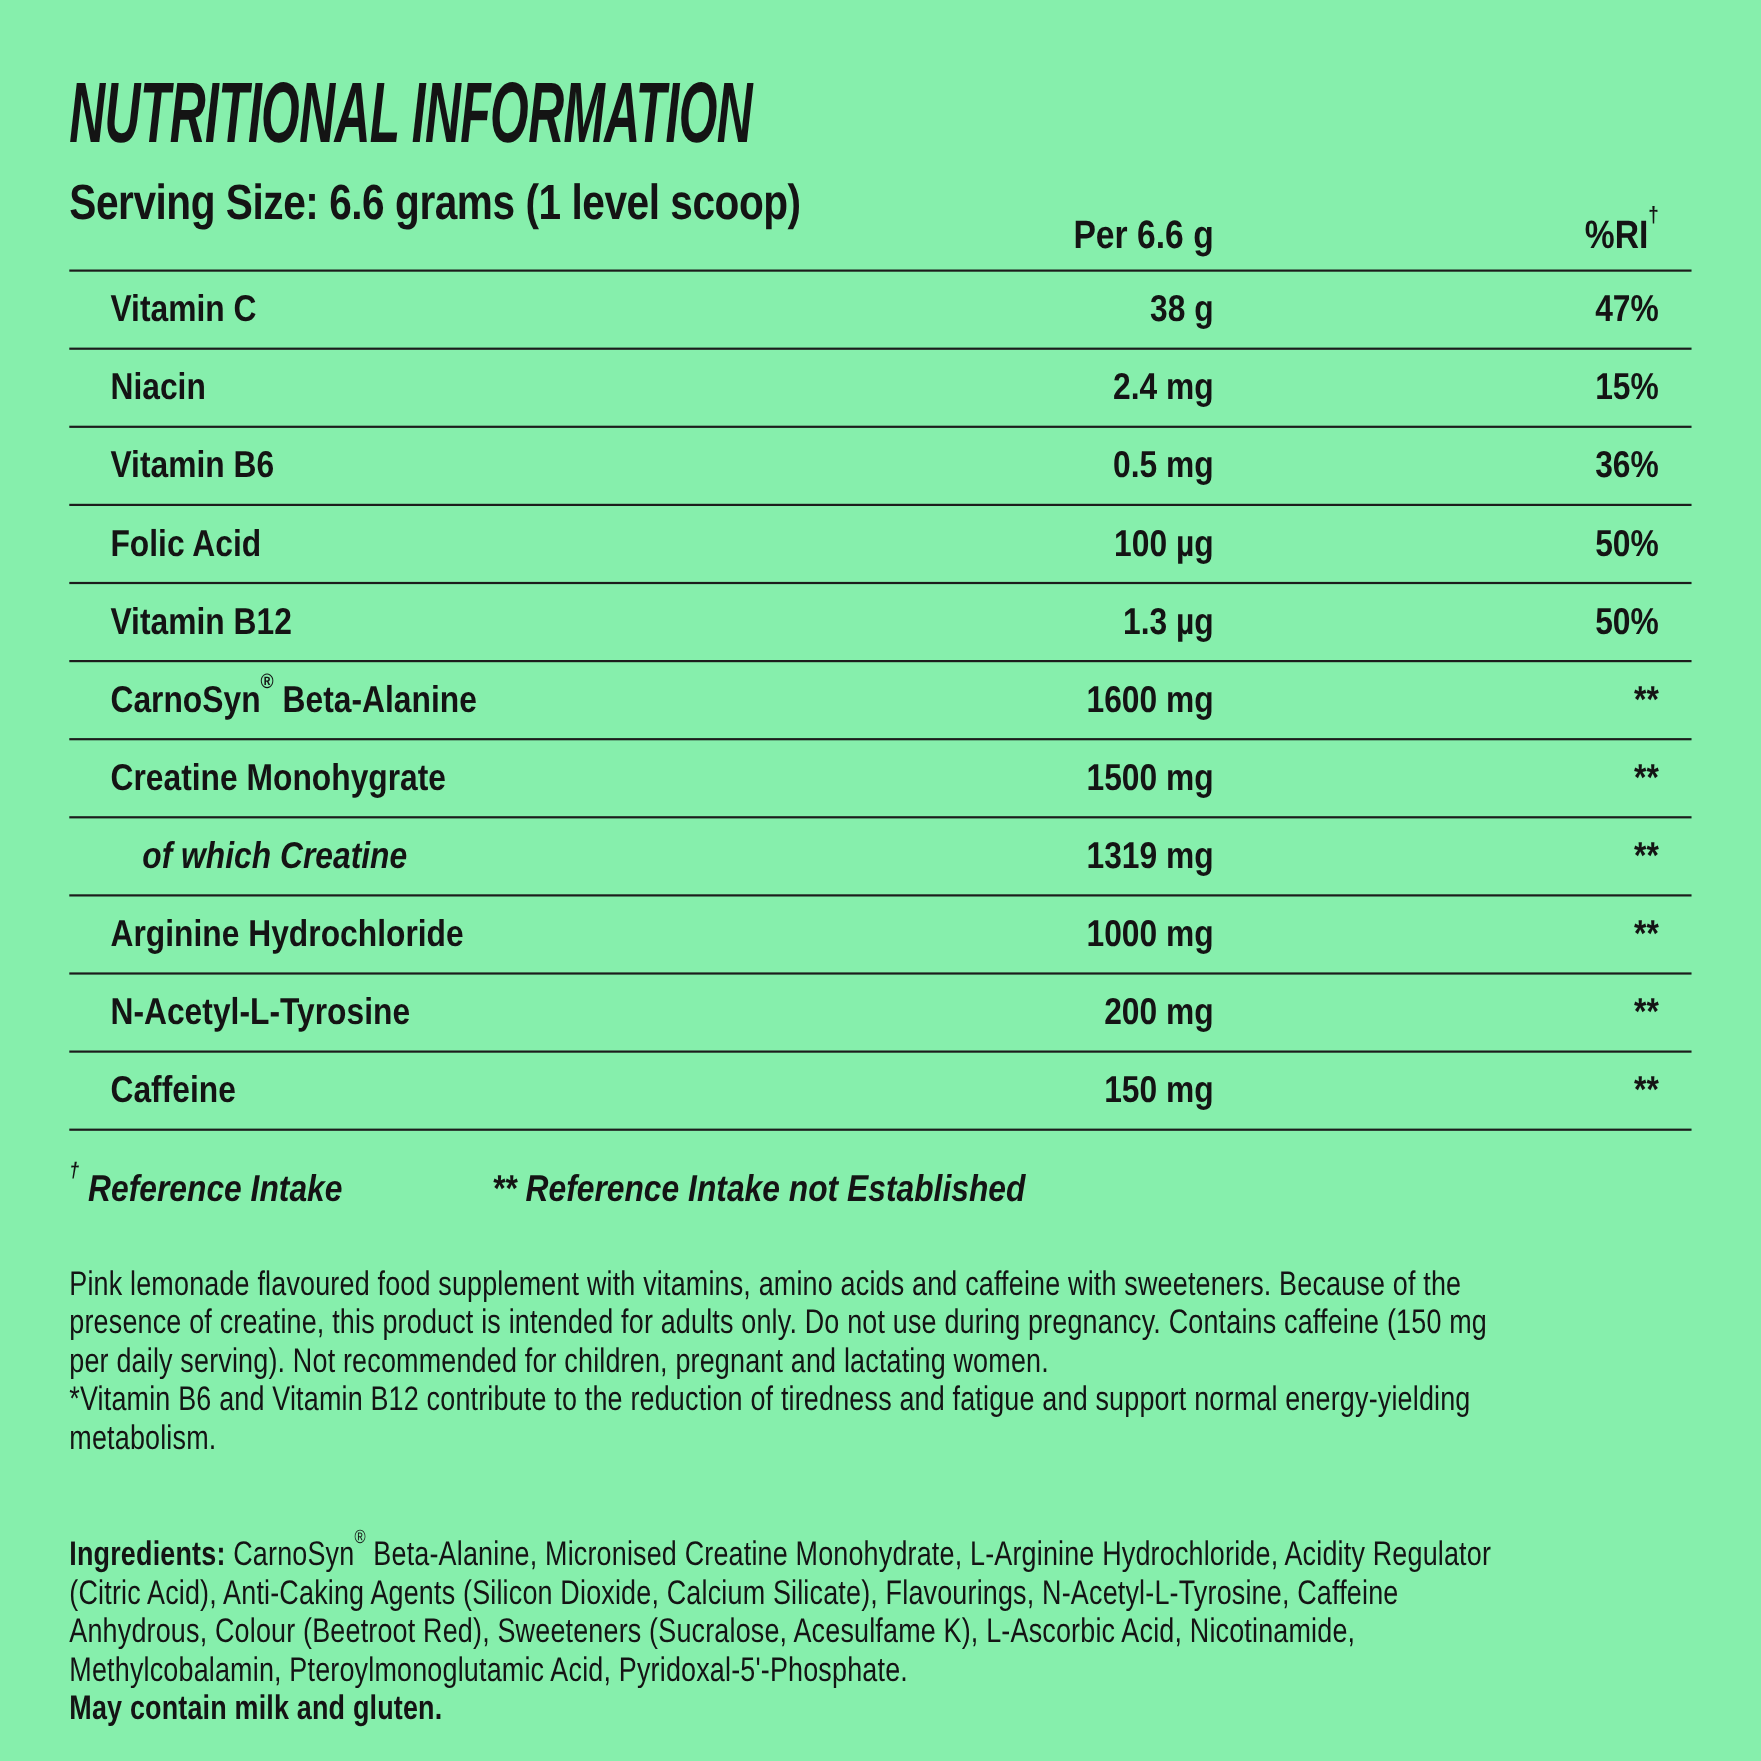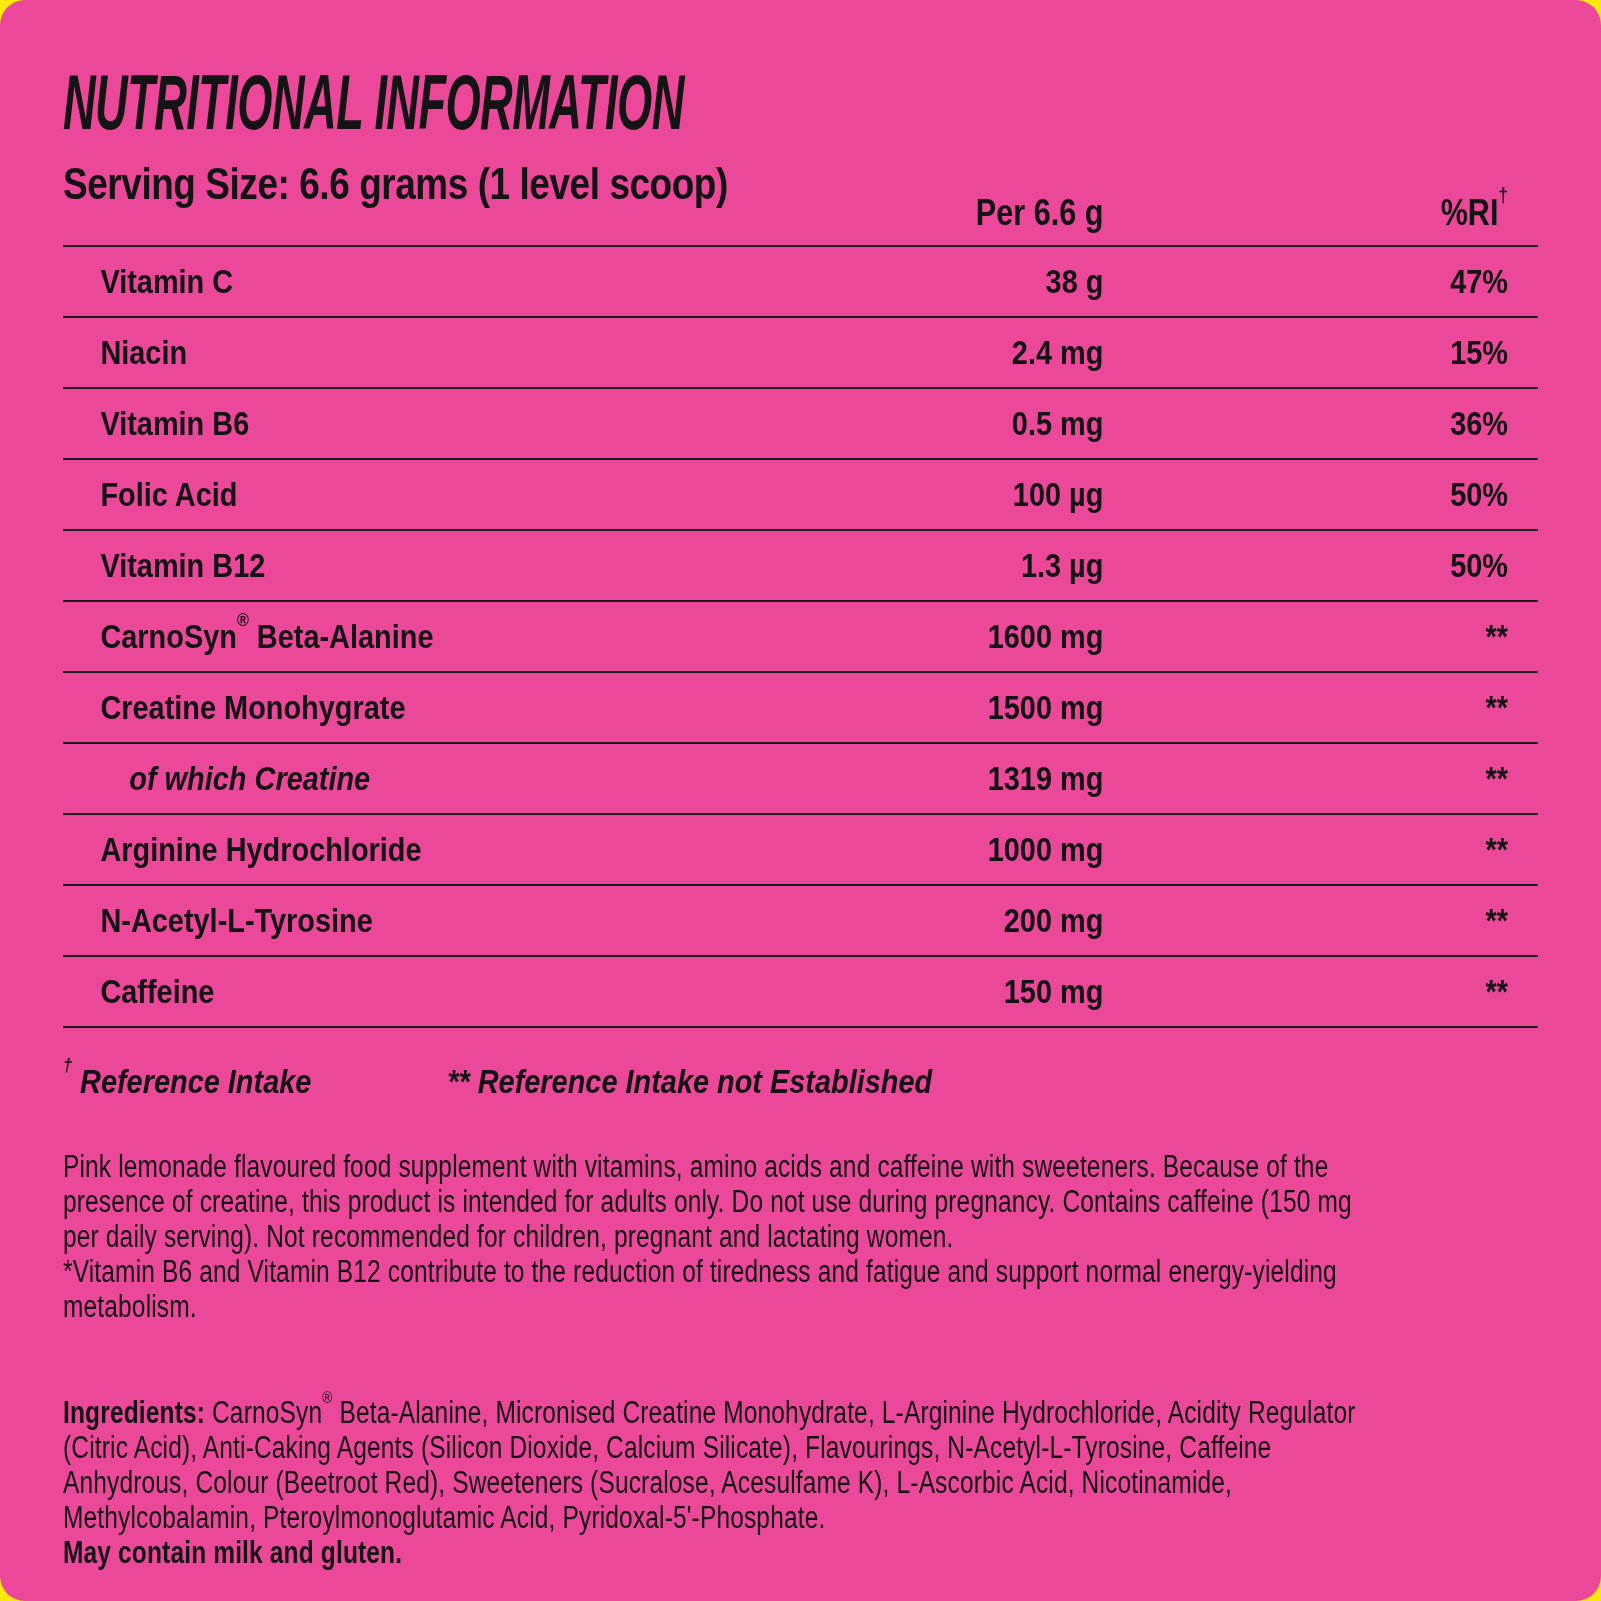--- a/index.html
+++ b/index.html
@@ -4,21 +4,21 @@
 <style>
   html,body{margin:0;padding:0;}
   body{
     width:1601px;height:1601px;
     background:#FAE80E;
     font-family:"Liberation Sans", sans-serif;
     color:#141414;
     position:relative;
     overflow:hidden;
   }
-  .sheet{position:absolute;inset:0;background:#ec4899;border-radius:25px;}
+  .sheet{position:absolute;inset:0;background:#86efac;}
   sup{font-size:56%;position:relative;top:-0.52em;line-height:0;}
 
   .title{
     position:absolute;left:63px;top:62px;
     font-size:78px;font-weight:bold;font-style:italic;
     letter-spacing:-1px;line-height:1.05;white-space:nowrap;
     transform:scaleX(0.58);transform-origin:0 0;
   }
   .serving{
     position:absolute;left:63px;top:158px;

